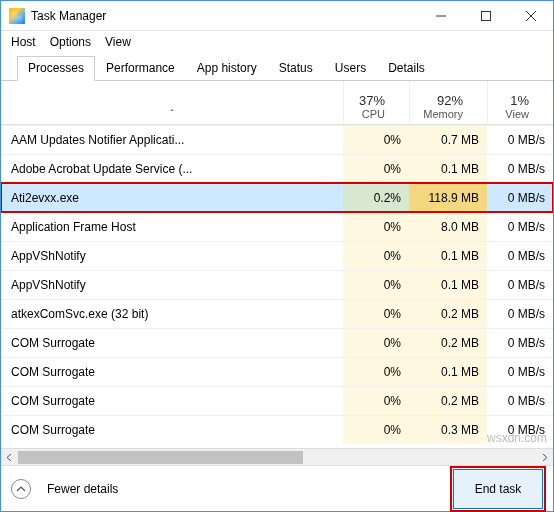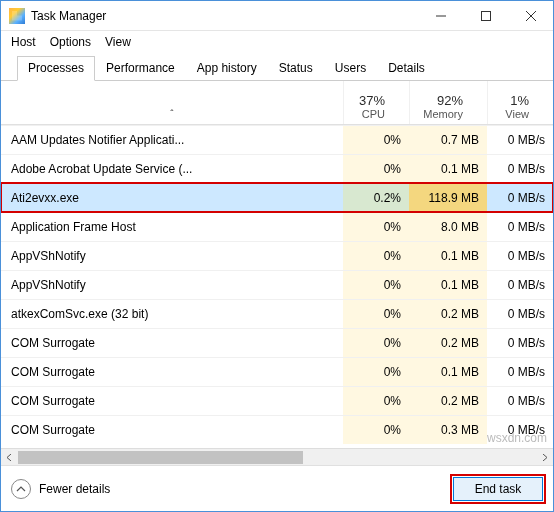--- a/index.html
+++ b/index.html
@@ -33,25 +33,25 @@
   .mem-c { background: #fff8e1; }
   .row.selected { background: #cde8ff; outline: 2px solid #d40000; outline-offset: -1px; }
   .row.selected .cpu-c { background: #d8e8d0; }
   .row.selected .mem-c { background: #d8e8d0; }
   .mem118 { background: #f4d77f !important; }
   .scrollbar-h { height: 17px; border-top: 1px solid #ddd; background: #f0f0f0; display: flex; align-items: center; }
   .sb-btn { width: 17px; height: 17px; display: flex; align-items: center; justify-content: center; color: #555; font-size: 9px; }
   .sb-track { flex: 1; height: 17px; position: relative; }
   .sb-thumb { position: absolute; left: 0; top: 2px; height: 13px; width: 55%; background: #c2c2c2; }
   .footer { height: 46px; border-top: 1px solid #e0e0e0; display: flex; align-items: center; padding: 0 10px; gap: 8px; }
-  .fewer { display: flex; align-items: center; gap: 8px; }
+  .fewer { display: flex; align-items: center; gap: 16px; }
   .circ { width: 20px; height: 20px; border: 1px solid #888; border-radius: 50%; display: flex; align-items: center; justify-content: center; }
   .circ svg { }
   .spacer { flex: 1; }
-  .endtask { width: 90px; height: 24px; border: 1px solid #0078d7; background: #e5f1fb; display: flex; align-items: center; justify-content: center; outline: 2px solid #d40000; outline-offset: 1px; font-size: 12px; }
+  .endtask { width: 90px; height: 40px; border: 1px solid #0078d7; background: #e5f1fb; display: flex; align-items: center; justify-content: center; outline: 2px solid #d40000; outline-offset: 1px; font-size: 12px; }
   .watermark { position: absolute; right: 6px; bottom: 66px; font-size: 12px; color: #bbb; }
   .header-row .col-border { border-left: 1px solid #f0f0f0; }
   svg { display: block; }
 </style>
 </head>
 <body>
 
 <div class="window">
 
   <div class="titlebar">

